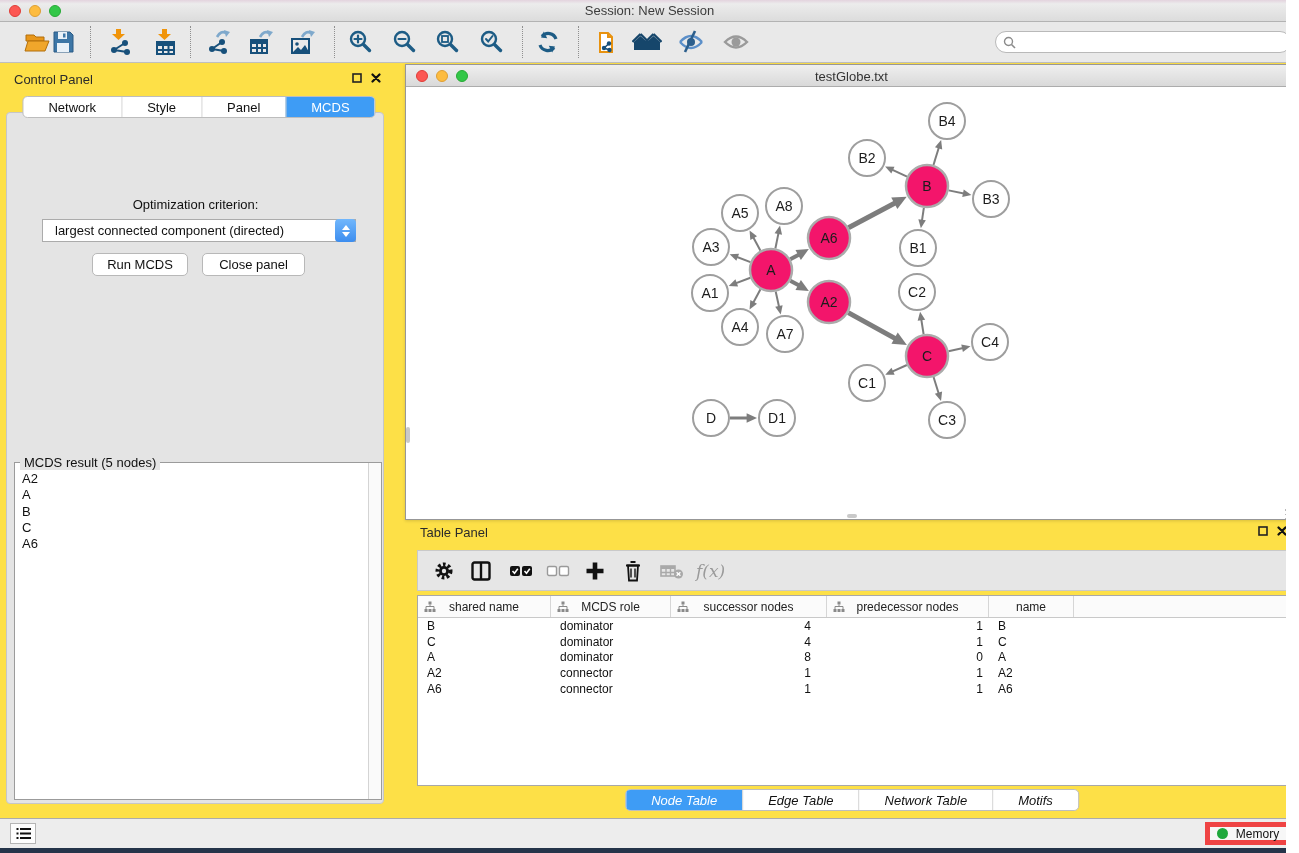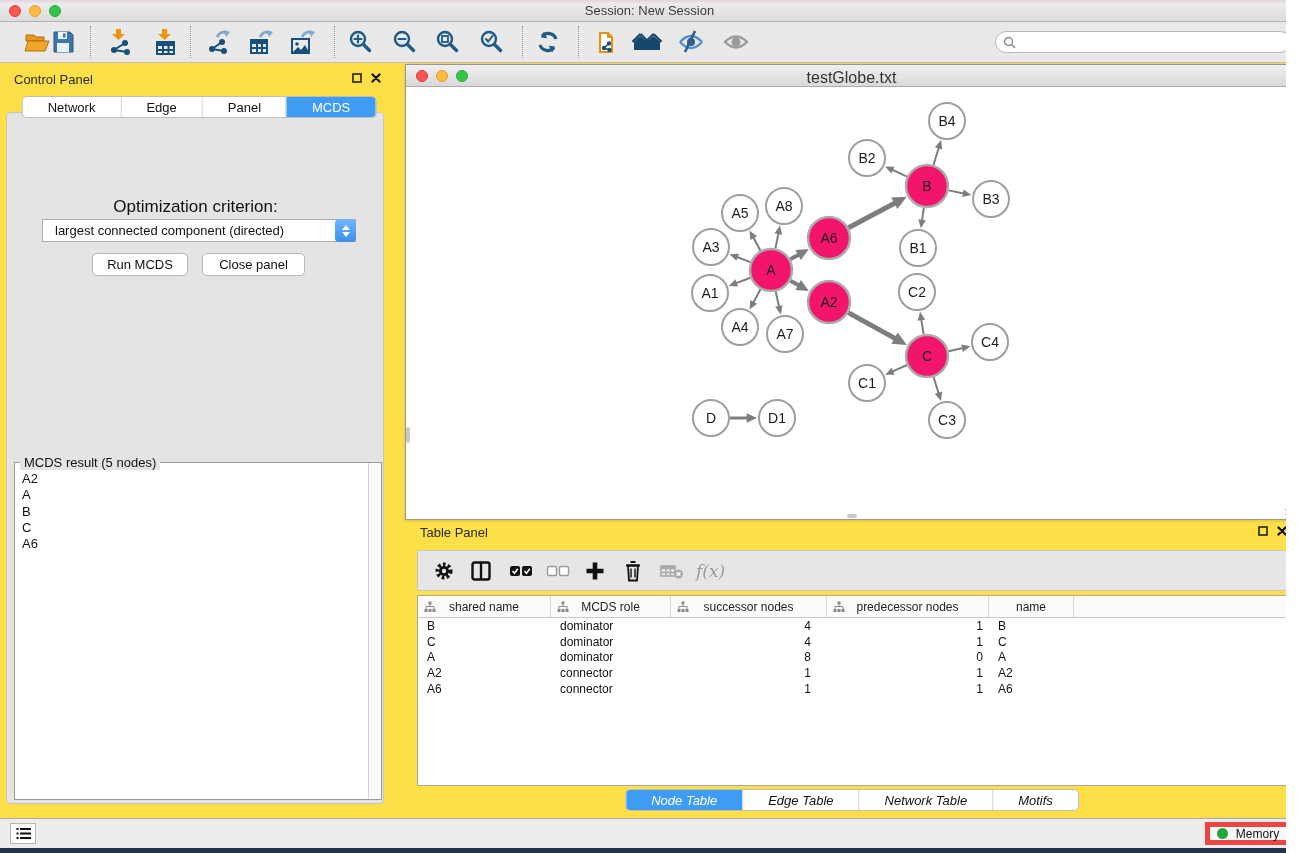--- a/index.html
+++ b/index.html
@@ -40,21 +40,21 @@
   .ctl-content { position:absolute; left:6px; top:49px; width:378px; height:692px;
     background:#E4E4E4; border:1px solid #C6C6C6; border-radius:4px; }
   .seg-group { display:flex; border:1px solid #BDBDBD; border-radius:5px; background:#FFF;
     overflow:hidden; height:22px; }
   .seg { padding:0 25px; font-size:13px; color:#111; display:flex; align-items:center;
     justify-content:center; border-left:1px solid #D5D5D5; white-space:nowrap; }
   .seg:first-child { border-left:none; }
   .seg.active { background:#3E9CF5; color:#FFF; }
   .ctl-tabs { position:absolute; left:199px; top:33px; transform:translateX(-50%); z-index:2; }
   .opt-label { position:absolute; left:0; width:391px; top:134px; text-align:center;
-    font-size:17px; color:#111; }
+    font-size:13px; color:#111; }
   .mac-select { position:absolute; left:42px; top:156px; width:314px; height:23px;
     background:#FFF; border:1px solid #ABABAB; border-radius:0; display:flex; align-items:center; }
   .mac-select .val { flex:1; padding-left:12px; font-size:13px; color:#111; white-space:nowrap; }
   .stepper { width:21px; height:23px; margin:-1px; background:linear-gradient(#71B7FC,#3C8DEF);
     border-radius:4px; display:flex; flex-direction:column; align-items:center;
     justify-content:center; gap:2px; }
   .stepper .up { width:0; height:0; border-left:4px solid transparent; border-right:4px solid transparent;
     border-bottom:5px solid #FFF; }
   .stepper .down { width:0; height:0; border-left:4px solid transparent; border-right:4px solid transparent;
     border-top:5px solid #FFF; }
@@ -70,21 +70,21 @@
   .result-scroll { position:absolute; right:0; top:0; bottom:0; width:13px;
     background:#FAFAFA; border-left:1px solid #D4D4D4; }
   .result-items { position:absolute; left:7px; top:8px; font-size:13px; color:#111; line-height:16.3px; }
 
   
   .net-window { position:absolute; left:405px; top:64px; width:893px; height:456px;
     border:1px solid #979797; background:#FFF; box-shadow:0 1px 3px rgba(0,0,0,0.15); }
   .net-titlebar { position:absolute; left:0; top:0; right:0; height:22px;
     background:linear-gradient(#EFEFEF,#D9D9D9); border-bottom:1px solid #ACACAC; }
   .net-titlebar .title { position:absolute; left:0; right:0; top:4px; text-align:center;
-    font-size:16px; color:#333; }
+    font-size:13px; color:#333; }
   .net-lights { left:10px; top:5px; }
   .net-canvas { position:absolute; left:0; top:23px; right:0; bottom:0; background:#FFF; overflow:hidden; }
   .vthumb { position:absolute; left:0px; top:362px; width:4px; height:16px; background:#C9C9C9; border-radius:2px; }
   .hthumb { position:absolute; left:441px; bottom:1px; width:10px; height:4px; background:#C9C9C9; border-radius:2px; }
   .resize-grip { position:absolute; right:0; bottom:0; width:12px; height:12px;
     background:repeating-linear-gradient(135deg, transparent 0 2px, #B9B9B9 2px 3px); }
 
   
   .table-panel { position:absolute; left:405px; top:520px; width:894px; height:298px; }
   .tp-title { left:15px; top:5px; }
@@ -282,21 +282,21 @@
     <div class="win-icons ctl-icons">
       <svg width="10" height="10" viewBox="0 0 10 10">
           <rect x="1" y="1" width="8" height="8" fill="none" stroke="#222" stroke-width="1.6"></rect>
         </svg>
       <svg width="10" height="10" viewBox="0 0 10 10">
           <path d="M1.5 1.5l7 7M8.5 1.5l-7 7" stroke="#111" stroke-width="2.2" stroke-linecap="round"></path>
         </svg>
     </div>
     <div class="seg-group ctl-tabs" id="ctl-tabs">
         <div class="seg">Network</div>
-        <div class="seg">Edge</div>
+        <div class="seg">Style</div>
         <div class="seg">Panel</div>
         <div class="seg active">MCDS</div>
       </div>
     <div class="ctl-content"></div>
     <div class="opt-label">Optimization criterion:</div>
     <div class="mac-select">
       <div class="val">largest connected component (directed)</div>
       <div class="stepper">
           <span class="up"></span>
           <span class="down"></span>

